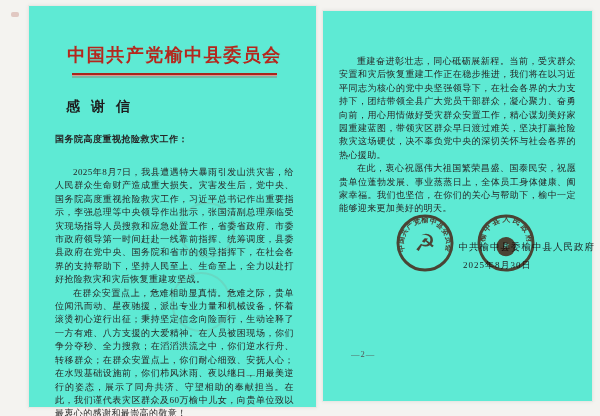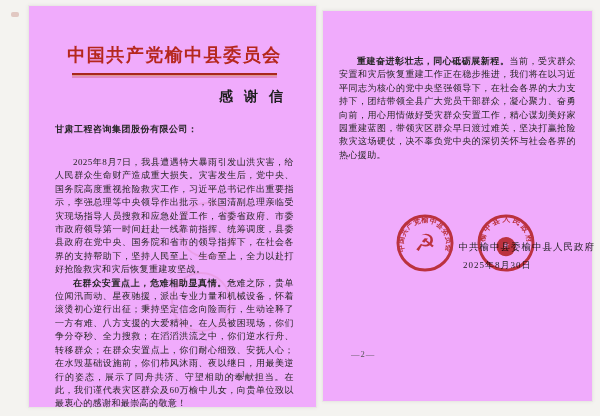--- a/index.html
+++ b/index.html
@@ -3,49 +3,49 @@
 <meta charset="utf-8">
 <style>
   html,body{margin:0;padding:0;}
   body{
     width:600px;height:416px;overflow:hidden;
     background:#efeeeb;
     font-family:"Liberation Serif","DejaVu Serif",serif;
   }
   .canvas{position:relative;width:600px;height:416px;background:#f4f3f0;}
   .sheet{
-    position:absolute;background:#f0abfc;
+    position:absolute;background:#5eead4;
     border:1px solid #e9e8e4;
     box-shadow:0 0 4px rgba(0,0,0,0.06);
     box-sizing:border-box;
   }
   .sheet-left{left:28px;top:5px;width:289px;height:403px;padding:38px 22px 0 26px;}
   .sheet-right{left:322px;top:10px;width:271px;height:392px;padding:44px 16px 0 16px;}
   .org-title{
     text-align:center;color:#b5271d;font-weight:bold;
     font-size:18px;letter-spacing:1.5px;line-height:22px;
     white-space:nowrap;
   }
   .red-rule{
     width:86%;margin:7px auto 0 auto;height:2px;background:#a8261c;
     border-bottom:1px solid #e0978e;box-shadow:0 2px 0 rgba(181,39,29,0.25);
   }
   .letter-title{
-    text-align:right;color:#1d1d1d;font-weight:bold;
-    font-size:14px;letter-spacing:11px;margin-top:12px;text-indent:11px;
+    text-align:left;color:#1d1d1d;font-weight:bold;
+    font-size:14px;letter-spacing:11px;margin-top:22px;text-indent:11px;
   }
   .salutation{
     margin-top:17px;font-size:9px;color:#262626;font-weight:bold;
     letter-spacing:0.5px;
   }
   .para{
     margin:0;font-size:9px;line-height:13.4px;color:#262626;
     text-align:justify;text-indent:2em;letter-spacing:0.4px;
   }
-  .para b{font-weight:bold;}
+  .para b{font-weight:normal;}
   .pageno{position:absolute;font-size:8.5px;color:#555;letter-spacing:1px;}
   .pageno-left{right:60px;bottom:28px;}
   .pageno-right{left:28px;bottom:42px;}
   .bleed-circle{
     position:absolute;border:2px solid rgba(190,60,50,0.10);
     border-radius:50%;pointer-events:none;
   }
   .artifact{
     position:absolute;left:11px;top:12px;width:8px;height:5px;
     background:rgba(190,120,110,0.35);border-radius:2px;filter:blur(0.5px);
@@ -70,36 +70,37 @@
 <body>
 
 <div class="canvas">
 
   <span class="artifact"></span>
 
   <div class="sheet sheet-left">
     <div class="org-title">中国共产党榆中县委员会</div>
     <div class="red-rule"></div>
     <div class="letter-title">感谢信</div>
-    <div class="salutation">甘肃工程咨询集团股份有限公司：</div>
+    <div class="salutation">国务院高度重视抢险救灾工作：</div>
 
     <p class="para" style="margin-top:20px;"><span>2025年8月7日，我县遭遇特大暴雨引发山洪灾害，给人民群众生命财产造成重大损失。灾害发生后，党中央、国务院高度重视抢险救灾工作，习近平总书记作出重要指示，李强总理等中央领导作出批示，张国清副总理亲临受灾现场指导人员搜救和应急处置工作，省委省政府、市委市政府领导第一时间赶赴一线靠前指挥、统筹调度，县委县政府在党中央、国务院和省市的领导指挥下，在社会各界的支持帮助下，坚持人民至上、生命至上，全力以赴打好抢险救灾和灾后恢复重建攻坚战。</span></p>
 
     <p class="para"><b>在群众安置点上，危难相助显真情。</b><span>危难之际，贵单位闻汛而动、星夜驰援，派出专业力量和机械设备，怀着滚烫初心逆行出征；秉持坚定信念向险而行，生动诠释了一方有难、八方支援的大爱精神。在人员被困现场，你们争分夺秒、全力搜救；在滔滔洪流之中，你们逆水行舟、转移群众；在群众安置点上，你们耐心细致、安抚人心；在水毁基础设施前，你们栉风沐雨、夜以继日，用最美逆行的姿态，展示了同舟共济、守望相助的奉献担当。在此，我们谨代表灾区群众及60万榆中儿女，向贵单位致以最衷心的感谢和最崇高的敬意！</span></p>
 
     <div class="bleed-circle" style="left:150px;top:196px;width:52px;height:52px;"></div>
     <div class="bleed-circle" style="left:142px;top:266px;width:56px;height:56px;"></div>
 
     <div class="pageno pageno-left">—1—</div>
   </div>
 
   <div class="sheet sheet-right">
 
     <p class="para"><b>重建奋进彰壮志，同心砥砺展新程。</b><span>当前，受灾群众安置和灾后恢复重建工作正在稳步推进，我们将在以习近平同志为核心的党中央坚强领导下，在社会各界的大力支持下，团结带领全县广大党员干部群众，凝心聚力、奋勇向前，用心用情做好受灾群众安置工作，精心谋划美好家园重建蓝图，带领灾区群众早日渡过难关，坚决打赢抢险救灾这场硬仗，决不辜负党中央的深切关怀与社会各界的热心援助。</span></p>
 
+    <p class="para"><span>在此，衷心祝愿伟大祖国繁荣昌盛、国泰民安，祝愿贵单位蓬勃发展、事业蒸蒸日上，全体员工身体健康、阖家幸福。我们也坚信，在你们的关心与帮助下，榆中一定能够迎来更加美好的明天。</span></p>
 
     <div class="sig-row">
       <span>中共榆中县委</span>
       <span>榆中县人民政府</span>
     </div>
     <div class="sig-date">2025年8月30日</div>
 
     <svg class="seal seal-party" viewBox="0 0 100 100">
       <circle cx="50" cy="50" r="45" fill="none" stroke="#c23a2e" stroke-width="5"></circle>
       <defs>

